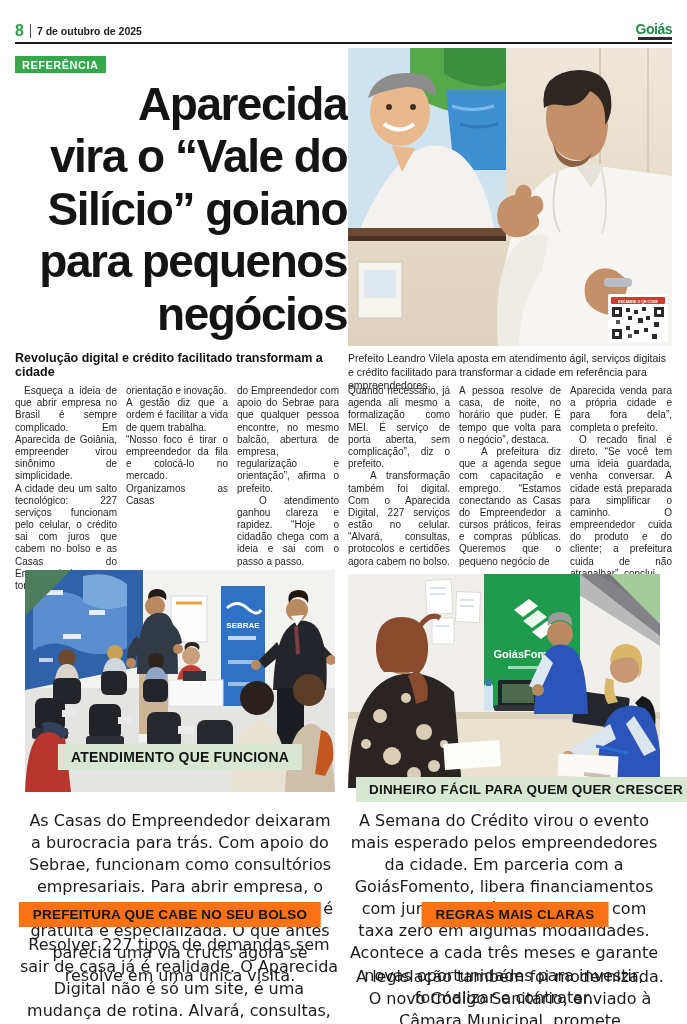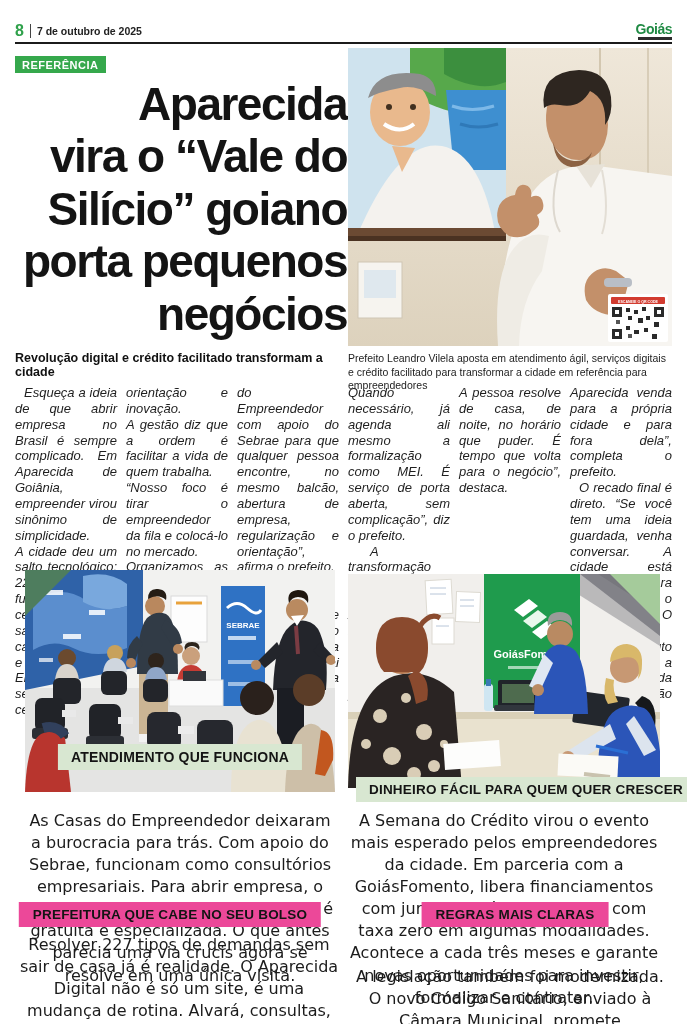--- a/index.html
+++ b/index.html
@@ -36,42 +36,42 @@
   .hero{position:absolute;left:348px;top:48px;width:324px;height:298px;overflow:hidden;background:#e8dfd0;}
   .hero svg{display:block;width:100%;height:100%;}
   .hero-caption{
     position:absolute;left:348px;top:352px;width:324px;
     font-weight:normal;font-size:10.5px;line-height:1.3;color:#222;
   }
   
   .cols{
     position:absolute;left:15px;top:385px;width:657px;display:flex;gap:9px;
   }
-  .col{flex:1;text-align:justify;font-size:13px;line-height:1.22;color:#1f1f1f;font-style:italic;}
+  .col{flex:1;text-align:justify;font-size:10px;line-height:1.22;color:#1f1f1f;}
   .col p{margin:0;}
   .col p.ind{text-indent:9px;}
   .col p.ind2{text-indent:22px;}
   
   .feature{position:absolute;}
   .feature-photo{position:relative;overflow:visible;border-radius:21px;}
   .feature-photo svg{display:block;}
   .corner{position:absolute;width:0;height:0;}
   .corner-tl{left:0;top:0;border-top:46px solid #4e7d5e;border-right:46px solid transparent;}
   .corner-tr{right:0;top:0;border-top:50px solid #a5cb9b;border-left:50px solid transparent;}
   .photo-banner{
     position:absolute;background:#d8e7d1;color:#141414;font-weight:bold;
     font-size:14px;letter-spacing:0.2px;padding:5px 13px;white-space:nowrap;
   }
   .feature-body{
     position:absolute;text-align:center;
     font-family:"DejaVu Sans","Liberation Sans",sans-serif;
     font-size:16px;line-height:1.38;color:#1b1b1b;
   }
   .section-banner{
-    position:absolute;background:#ec4899;color:#141414;font-weight:bold;
+    position:absolute;background:#f97316;color:#141414;font-weight:bold;
     font-size:13.5px;letter-spacing:0.2px;padding:5px 14px;white-space:nowrap;
   }
 </style>
 </head>
 <body>
 
 <div class="page-header">
   <div class="hdr-left">
     <span class="page-num">8</span>
     <span class="hdr-sep"></span>
@@ -82,21 +82,21 @@
     <span class="logo-bar"></span>
   </div>
 </div>
 
 <div class="tag-badge">REFERÊNCIA</div>
 
 <h1 class="headline" style="margin:0;">
   <span>Aparecida</span>
   <span>vira o “Vale do</span>
   <span>Silício” goiano</span>
-  <span>porta pequenos</span>
+  <span>para pequenos</span>
   <span>negócios</span>
 </h1>
 
 <div class="subheadline">Revolução digital e crédito facilitado transformam a cidade</div>
 
 <div class="hero">
   <svg viewBox="0 0 324 298">
     <defs>
       <linearGradient id="wallg" x1="0" y1="0" x2="0" y2="1">
         <stop offset="0" stop-color="#efe7d9"></stop>
@@ -187,20 +187,21 @@
   <div class="col">
     <p>do Empreendedor com apoio do Sebrae para que qualquer pessoa encontre, no mesmo balcão, abertura de empresa, regularização e orientação”, afirma o prefeito.</p>
     <p class="ind2">O atendimento ganhou clareza e rapidez. “Hoje o cidadão chega com a ideia e sai com o passo a passo.</p>
   </div>
   <div class="col">
     <p>Quando necessário, já agenda ali mesmo a formalização como MEI. É serviço de porta aberta, sem complicação”, diz o prefeito.</p>
     <p class="ind2">A transformação também foi digital. Com o Aparecida Digital, 227 serviços estão no celular. “Alvará, consultas, protocolos e certidões agora cabem no bolso.</p>
   </div>
   <div class="col">
     <p>A pessoa resolve de casa, de noite, no horário que puder. É tempo que volta para o negócio”, destaca.</p>
+    <p class="ind2">A prefeitura diz que a agenda segue com capacitação e emprego. “Estamos conectando as Casas do Empreendedor a cursos práticos, feiras e compras públicas. Queremos que o pequeno negócio de</p>
   </div>
   <div class="col">
     <p>Aparecida venda para a própria cidade e para fora dela”, completa o prefeito.</p>
     <p class="ind">O recado final é direto. “Se você tem uma ideia guardada, venha conversar. A cidade está preparada para simplificar o caminho. O empreendedor cuida do produto e do cliente; a prefeitura cuida de não atrapalhar”, conclui.</p>
   </div>
 </div>
 
 <div class="feature" style="left:25px;top:570px;width:310px;">
   <div class="feature-photo" style="width:310px;height:222px;">
     <svg viewBox="0 0 310 222" width="310" height="222">

